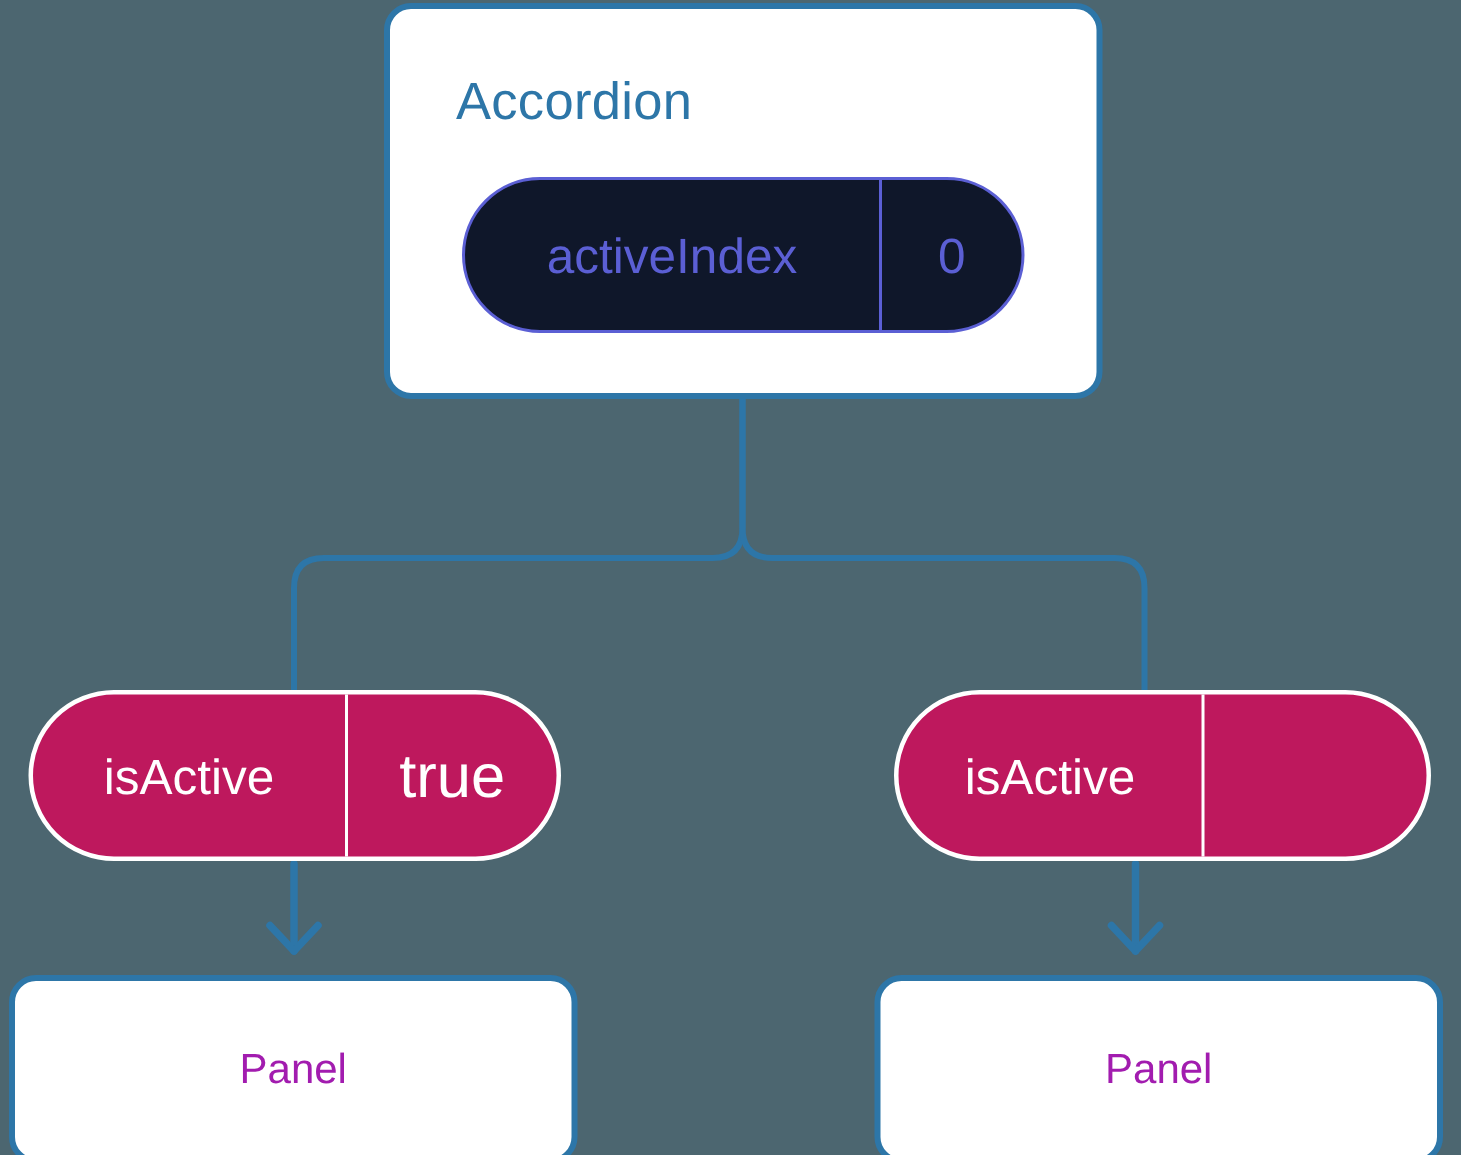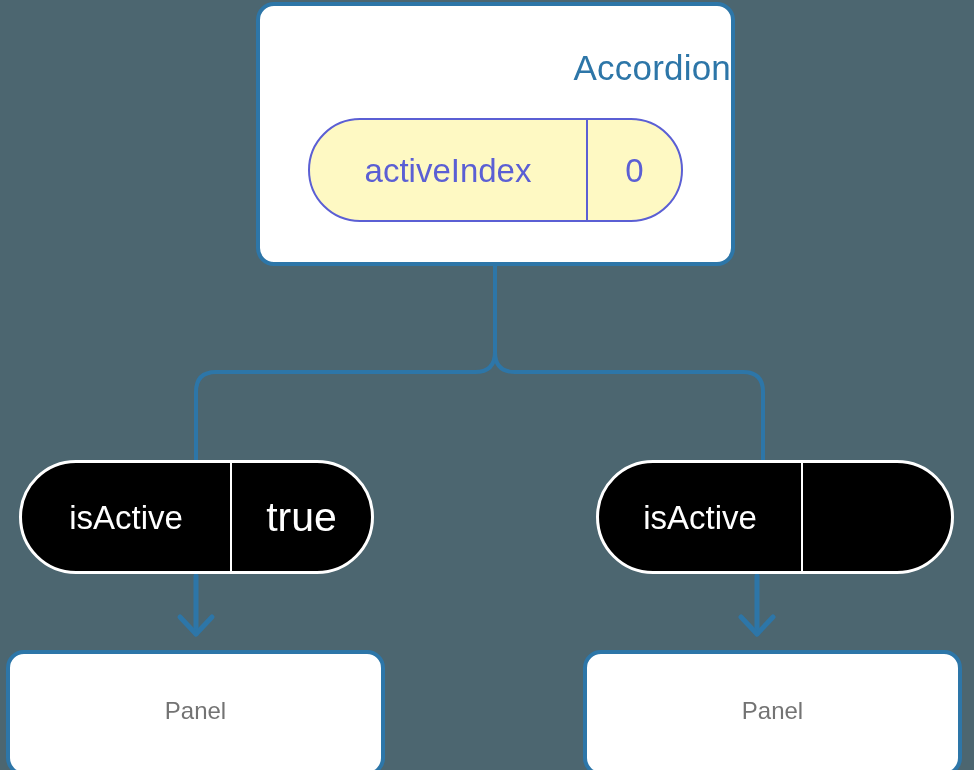--- a/index.html
+++ b/index.html
@@ -37,24 +37,24 @@
     box-sizing: border-box;
   }
   #accordion-card {
     left: 256px;
     top: 2px;
     width: 479px;
     height: 264px;
   }
   .comp-title {
     position: absolute;
-    left: 12px;
+    left: 0;
     right: 0;
     top: 44px;
-    text-align: right;
+    text-align: left;
     color: #2d76a8;
     font-size: 35px;
     font-weight: 400;
     letter-spacing: 0.2px;
     line-height: 1;
     padding-left: 44px;
   }
 
   
   .pill {
@@ -69,21 +69,21 @@
     display: flex;
     align-items: center;
     justify-content: center;
     box-sizing: border-box;
     line-height: 1;
     white-space: nowrap;
   }
 
   .pill-outline {
     border: 2px solid #5b5fd4;
-    background: #fef9c3;
+    background: #0f172a;
     text-align: right;
   }
   .pill-outline .pill-key {
     color: #5b5fd4;
     font-size: 33px;
     padding: 0 26px;
     border-right: 2px solid #5b5fd4;
     flex: 0 0 auto;
   }
   .pill-outline .pill-val {
@@ -95,21 +95,21 @@
   #pill-active-index {
     left: 308px;
     top: 118px;
     width: 375px;
     height: 104px;
   }
   #pill-active-index .pill-key { width: 278px; }
 
   
   .pill-filled {
-    background: #000000;
+    background: #be185d;
     border: 3px solid #ffffff;
   }
   .pill-filled .pill-key {
     color: #ffffff;
     font-size: 33px;
     border-right: 2px solid #ffffff;
     flex: 0 0 auto;
   }
   .pill-filled .pill-val {
     color: #ffffff;
@@ -144,22 +144,22 @@
     top: 650px;
     width: 379px;
     height: 126px;
   }
   .panel-title {
     position: absolute;
     left: 0;
     right: 0;
     top: 45px;
     text-align: center;
-    color: #737373;
-    font-size: 24px;
+    color: #a21caf;
+    font-size: 28px;
     font-weight: 400;
     line-height: 1;
   }
 </style>
 </head>
 <body>
 
 <div id="stage">
 
   <svg id="edges" viewBox="0 0 974 770" xmlns="http://www.w3.org/2000/svg">

